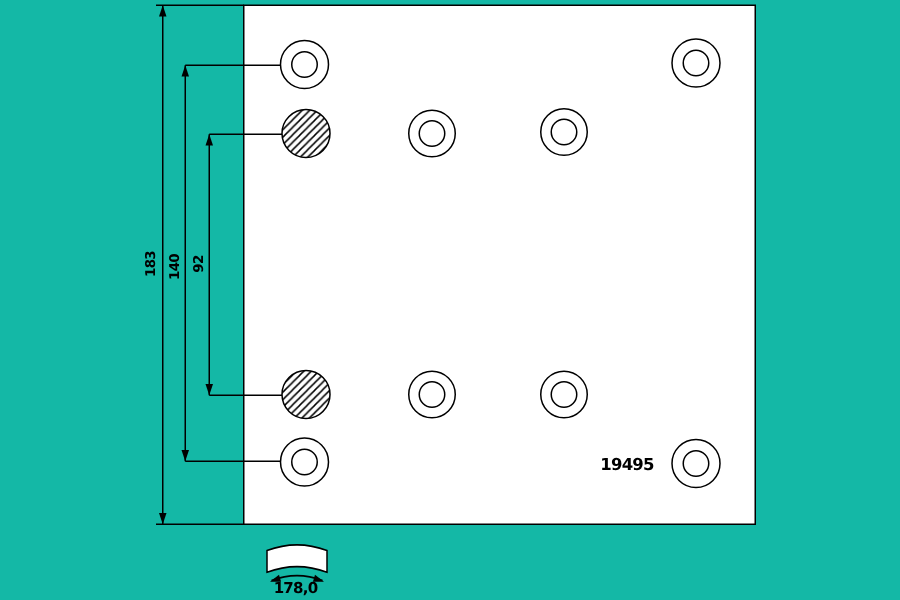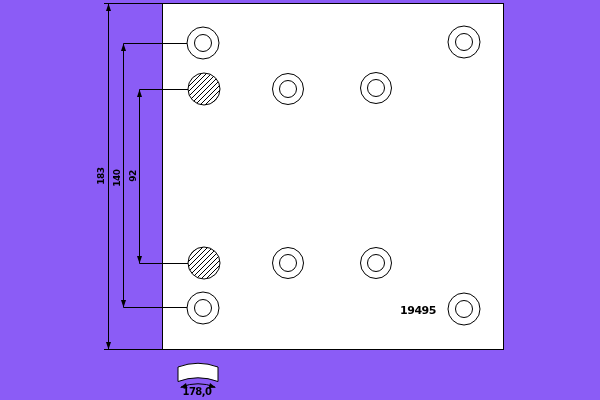--- a/index.html
+++ b/index.html
@@ -1,20 +1,20 @@
 <!DOCTYPE html>
 <html><head>
 <meta charset="utf-8">
 <style>
   html, body { margin: 0; padding: 0; background: #ffffff; }
   .canvas {
     position: relative;
     width: 600px;
     height: 400px;
-    background: #8b5cf6;
+    background: #14b8a6;
     overflow: hidden;
     font-family: "DejaVu Sans", sans-serif;
   }
   svg text {
     font-family: "DejaVu Sans", sans-serif;
     font-weight: bold;
     fill: #000000;
   }
   .dim-label { font-size: 9px; letter-spacing: -0.5px; }
   .part-label { font-size: 11px; letter-spacing: -0.5px; }

